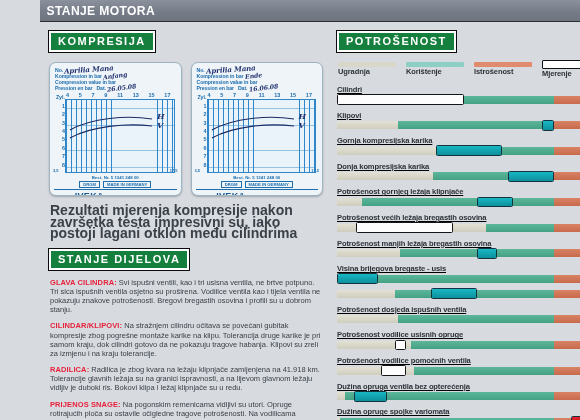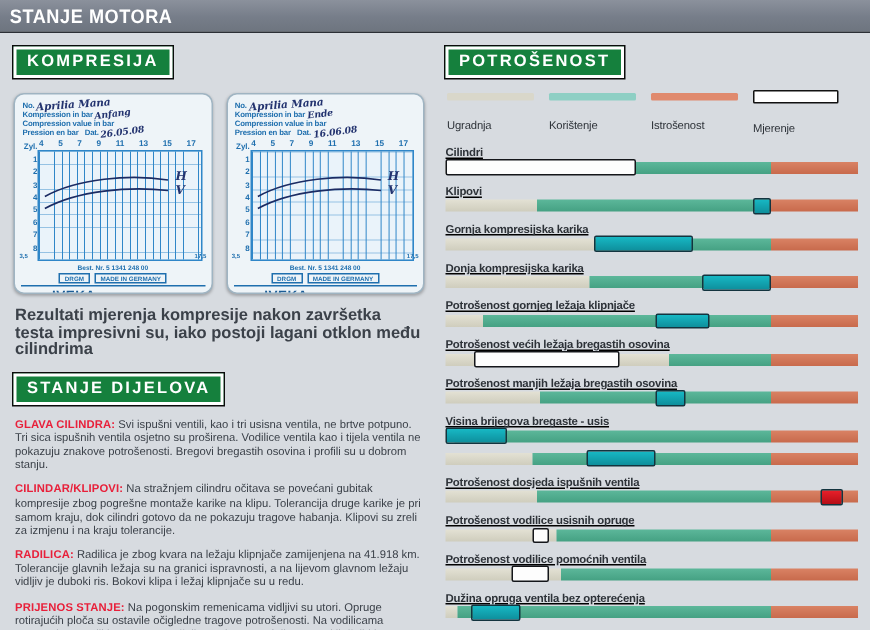--- a/index.html
+++ b/index.html
@@ -2,21 +2,21 @@
 <html><head>
 <meta charset="utf-8">
 <style>
   html,body{margin:0;padding:0;}
   body{
     width:580px;height:420px;overflow:hidden;
     background:#d7dbe0;
     font-family:"Liberation Sans", sans-serif;
     -webkit-font-smoothing:antialiased;
   }
-  #page{position:relative;width:484px;height:420px;box-sizing:border-box;}
+  #page{position:relative;width:484px;height:420px;box-sizing:border-box;padding-left:40px;}
 
   
   .titlebar{
     height:21px;width:580px;
     background:linear-gradient(to bottom,#8b919c 0%,#767d89 55%,#6e757f 100%);
     border-bottom:1px solid #2b2f35;
     display:flex;align-items:center;
   }
   .titlebar .t{
     color:#ffffff;font-size:13px;font-weight:bold;letter-spacing:.4px;
@@ -89,34 +89,34 @@
   .madeRow .bx{border:.6px solid #1f6fae;padding:0 3px;font-size:4.2px;color:#1f6fae;font-weight:bold;}
   .brand{
     display:flex;align-items:baseline;justify-content:center;gap:4px;
     border-top:.8px solid #1f6fae;margin:1.5px 4px 0 4px;padding-top:1px;
   }
   .brand .b1{font-size:9px;font-weight:bold;color:#1a5c96;letter-spacing:.3px;}
   .brand .b2{font-size:6px;font-weight:bold;color:#1f6fae;}
   .edge{position:absolute;font-size:4px;color:#1f6fae;font-weight:bold;}
 
   .caption{
-    font-size:11px;color:#3b4149;line-height:11.6px;
+    font-size:14px;color:#3b4149;line-height:11.6px;
     margin:9px 2px 0 1px;font-weight:bold;
   }
 
   
   .para{font-size:7.5px;line-height:9.15px;color:#3b4149;margin:0 2px 7px 1px;text-align:left;}
   .para b{color:#e8203a;font-weight:bold;letter-spacing:.1px;}
 
   
   .legend{display:flex;margin:2px 0 7px 1px;}
   .lgItem{width:68px;}
   .lgSw{height:5px;width:58px;border-radius:1px;}
   .lgSw.box{background:#fff;border:1.2px solid #111;height:9px;margin-top:-2px;width:57px;box-sizing:border-box;}
-  .lgTx{font-size:7.5px;font-weight:normal;color:#2d3238;margin-top:12px;letter-spacing:-.1px;}
+  .lgTx{font-size:7.5px;font-weight:bold;color:#2d3238;margin-top:0;letter-spacing:-.1px;}
 
   
   .row{margin-bottom:7px;text-decoration:underline;}
   .rowLab{font-size:7.6px;font-weight:bold;color:#2d3238;margin-bottom:1.6px;letter-spacing:-.15px;white-space:nowrap;}
   .bar{position:relative;height:8px;width:275px;display:flex;overflow:visible;}
   .seg{height:100%;}
   .seg.u{background:linear-gradient(to bottom,#e3e1d4,#cfcdbd);}
   .seg.k{background:linear-gradient(to bottom,#5cb79a,#45a183);}
   .seg.i{background:linear-gradient(to bottom,#d98264,#c86a4c);}
   .mk{
@@ -254,21 +254,21 @@
         </div>
 
       <div class="caption">Rezultati mjerenja kompresije nakon završetka testa impresivni su, iako postoji lagani otklon među cilindrima</div>
 
       <div class="tag" style="margin-top:9px">STANJE DIJELOVA</div>
 
       <div id="paras">
           <p class="para"><b>GLAVA CILINDRA:</b><span> Svi ispušni ventili, kao i tri usisna ventila, ne brtve potpuno. Tri sica ispušnih ventila osjetno su proširena. Vodilice ventila kao i tijela ventila ne pokazuju znakove potrošenosti. Bregovi bregastih osovina i profili su u dobrom stanju.</span></p>
           <p class="para"><b>CILINDAR/KLIPOVI:</b><span> Na stražnjem cilindru očitava se povećani gubitak kompresije zbog pogrešne montaže karike na klipu. Tolerancija druge karike je pri samom kraju, dok cilindri gotovo da ne pokazuju tragove habanja. Klipovi su zreli za izmjenu i na kraju tolerancije.</span></p>
           <p class="para"><b>RADILICA:</b><span> Radilica je zbog kvara na ležaju klipnjače zamijenjena na 41.918 km. Tolerancije glavnih ležaja su na granici ispravnosti, a na lijevom glavnom ležaju vidljiv je duboki ris. Bokovi klipa i ležaj klipnjače su u redu.</span></p>
-          <p class="para"><b>PRIJENOS STANJE:</b><span> Na pogonskim remenicama vidljivi su utori. Opruge rotirajućih ploča su ostavile očigledne tragove potrošenosti. Na vodilicama remena je preveliki zazor. Unutrašnji promjer pomoćnih remenskih šajbi je na granici tolerancije.</span></p>
+          <p class="para"><b>PRIJENOS SNAGE:</b><span> Na pogonskim remenicama vidljivi su utori. Opruge rotirajućih ploča su ostavile očigledne tragove potrošenosti. Na vodilicama remena je preveliki zazor. Unutrašnji promjer pomoćnih remenskih šajbi je na granici tolerancije.</span></p>
         </div>
     </div>
 
     <div class="colR">
 
       <div class="tag">POTROŠENOST</div>
 
       <div class="legend" id="legend">
           <div class="lgItem">
     <div class="lgSw" style="background:#d9d7ca;"></div>

